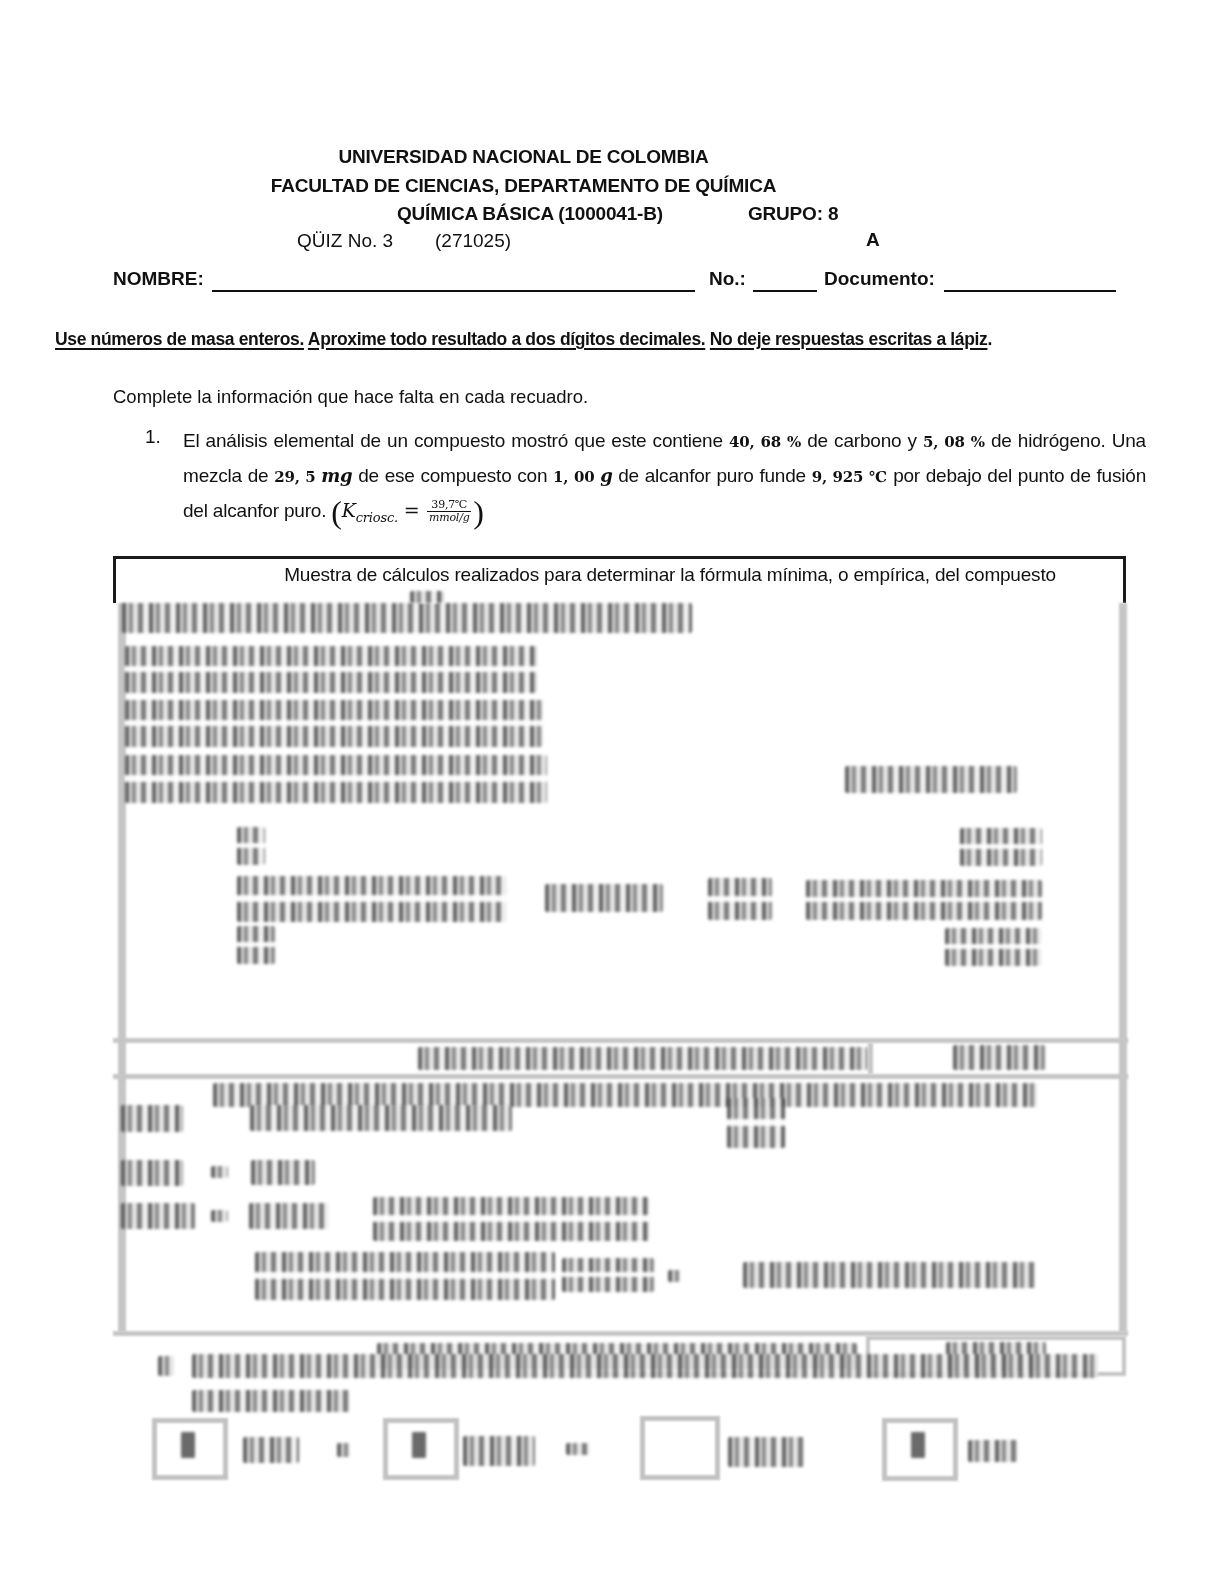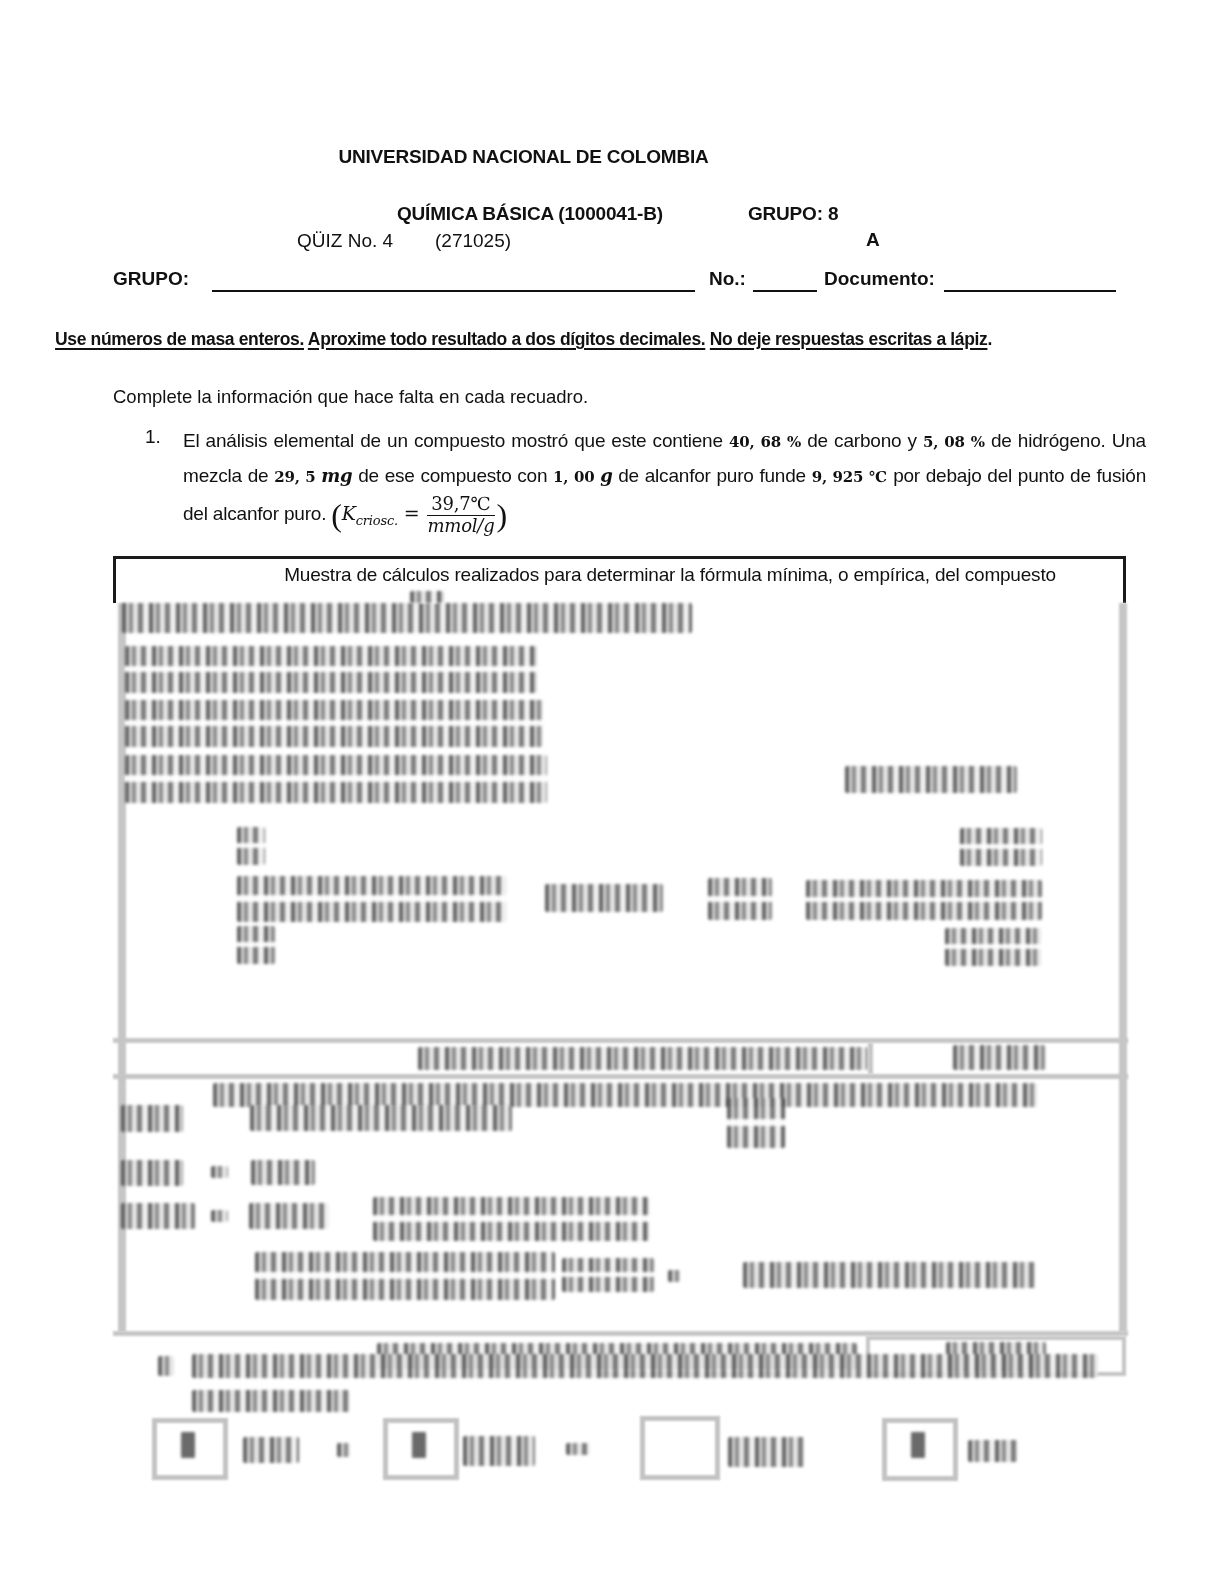--- a/index.html
+++ b/index.html
@@ -23,21 +23,21 @@
   .uln{text-decoration:underline;text-decoration-thickness:2px;text-underline-offset:3px;}
   .note{font-size:18.5px;}
   .para{font-size:19px;line-height:33px;text-align:justify;letter-spacing:-0.2px;}
   .qnum{font-size:19px;}
   .mb{font-family:"DejaVu Serif",serif;font-weight:bold;font-size:15px;}
   .mbi{font-family:"DejaVu Serif",serif;font-weight:bold;font-style:italic;font-size:18px;}
   .mit{font-family:"DejaVu Serif",serif;font-style:italic;}
   .paren{font-family:"Liberation Serif",serif;font-size:32px;font-weight:400;vertical-align:-6px;line-height:0;}
   .ksub{font-size:13px;font-style:italic;vertical-align:-5px;font-family:"DejaVu Serif",serif;}
   .mfrac{display:inline-flex;flex-direction:column;text-align:center;vertical-align:middle;
-         font-size:18px;line-height:1.15;font-family:"DejaVu Serif",serif;margin:0 2px;}
+         font-size:11px;line-height:1.15;font-family:"DejaVu Serif",serif;margin:0 2px;}
   .mnum{border-bottom:1.5px solid #111;padding:0 4px;}
   .mden{font-style:italic;}
   .boxtitle{font-size:19px;letter-spacing:-0.2px;}
   
   .bline{background:#1a1a1a;}
   
   .gbar{background:#c6c6c6;filter:blur(0.9px);}
   
   .qbox{border:5px solid #c2c2c2;background:#fff;filter:blur(0.9px);}
   .ansbox{border:4px solid #c4c4c4;background:#fff;filter:blur(0.9px);}
@@ -61,27 +61,28 @@
     border-radius:2px;
   }
   .digit{background:#6a6a6a;filter:blur(1.6px);border-radius:1px;}
 </style>
 </head>
 <body>
 
 <div class="page">
 
   <div class="abs ctr hline" style="top:146px;">UNIVERSIDAD NACIONAL DE COLOMBIA</div>
+  <div class="abs ctr hline" style="top:175px;">FACULTAD DE CIENCIAS, DEPARTAMENTO DE QUÍMICA</div>
   <div class="abs hline" style="left:397px;top:203px;">QUÍMICA BÁSICA (1000041-B)</div>
   <div class="abs hline" style="left:748px;top:203px;">GRUPO: 8</div>
-  <div class="abs qline" style="left:297px;top:230px;">QÜIZ No. 4</div>
+  <div class="abs qline" style="left:297px;top:230px;">QÜIZ No. 3</div>
   <div class="abs qline" style="left:435px;top:230px;">(271025)</div>
   <div class="abs qline bold" style="left:866px;top:229px;">A</div>
 
-  <div class="abs lbl" style="left:113px;top:268px;">GRUPO:</div>
+  <div class="abs lbl" style="left:113px;top:268px;">NOMBRE:</div>
   <div class="abs fill-line" style="left:212px;top:290px;width:483px;"></div>
   <div class="abs lbl" style="left:709px;top:268px;">No.:</div>
   <div class="abs fill-line" style="left:753px;top:290px;width:64px;"></div>
   <div class="abs lbl" style="left:824px;top:268px;">Documento:</div>
   <div class="abs fill-line" style="left:944px;top:290px;width:172px;"></div>
 
   <div class="abs ctr instr" style="top:329px;"><span class="uln">Use números de masa enteros.</span> <span class="uln">Aproxime todo resultado a dos dígitos decimales.</span> <span class="uln">No deje respuestas escritas a lápiz</span><span>.</span></div>
 
   <div class="abs note" style="left:113px;top:386px;">Complete la información que hace falta en cada recuadro.</div>
 

